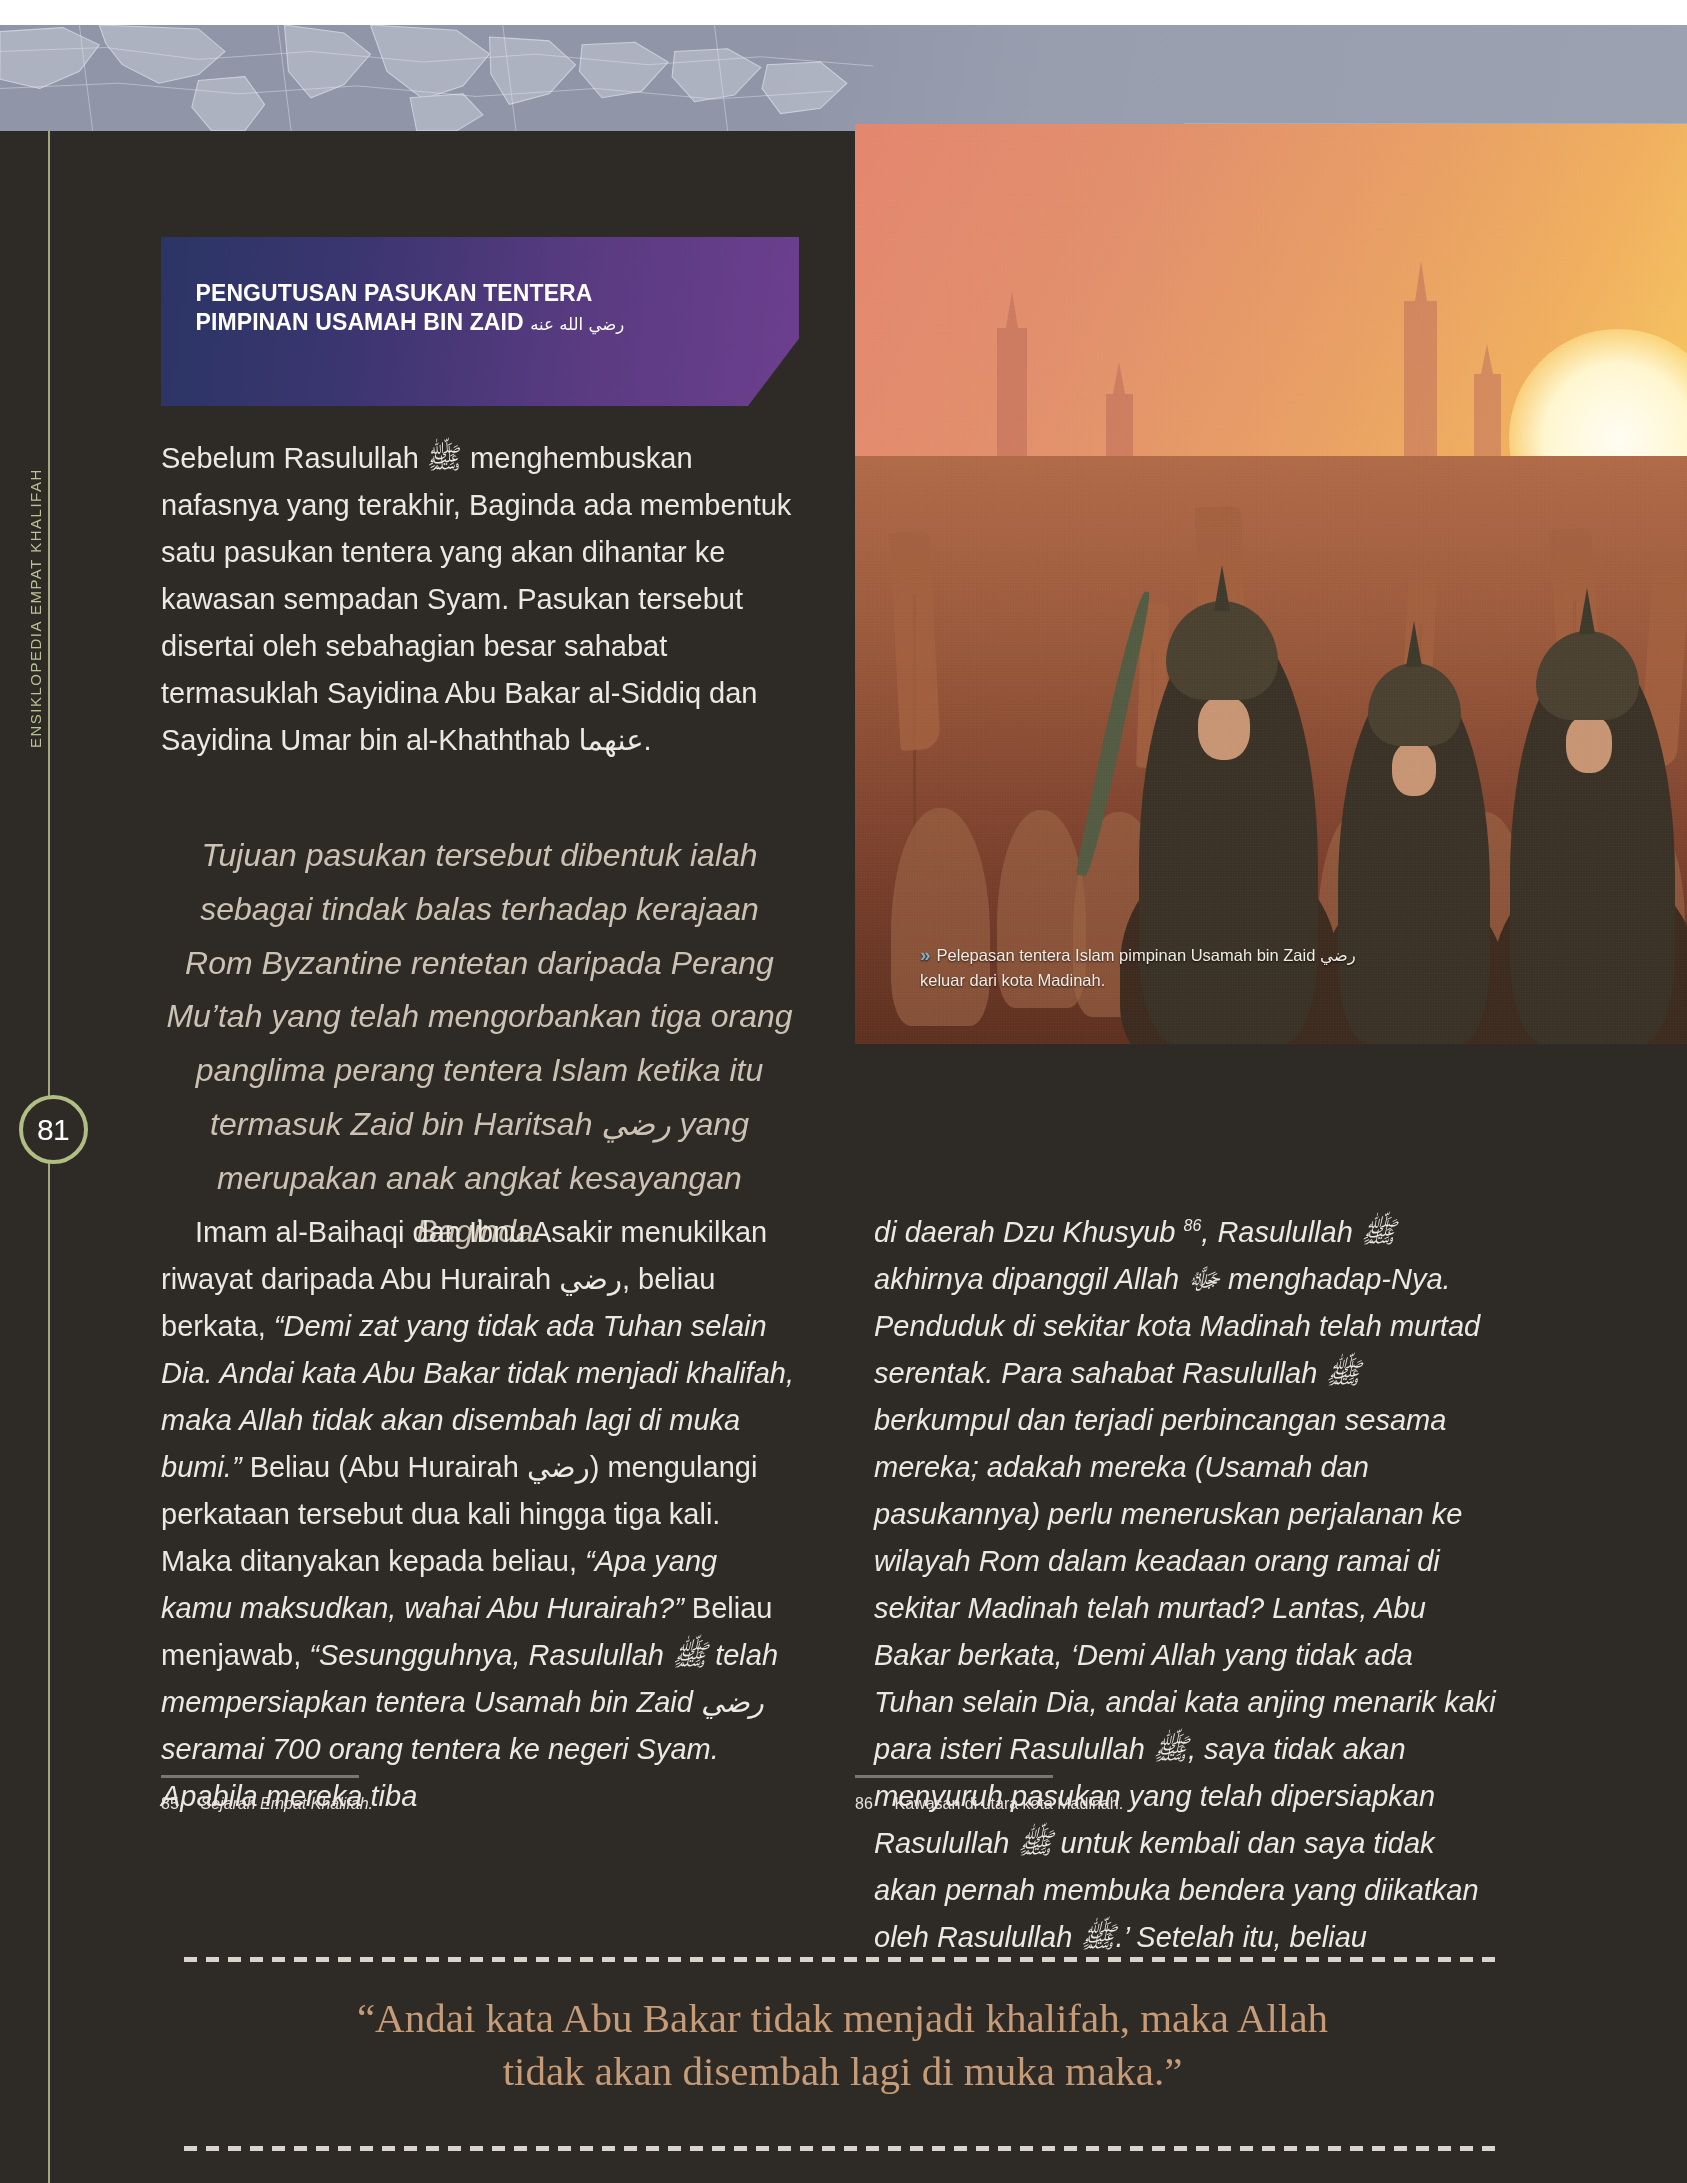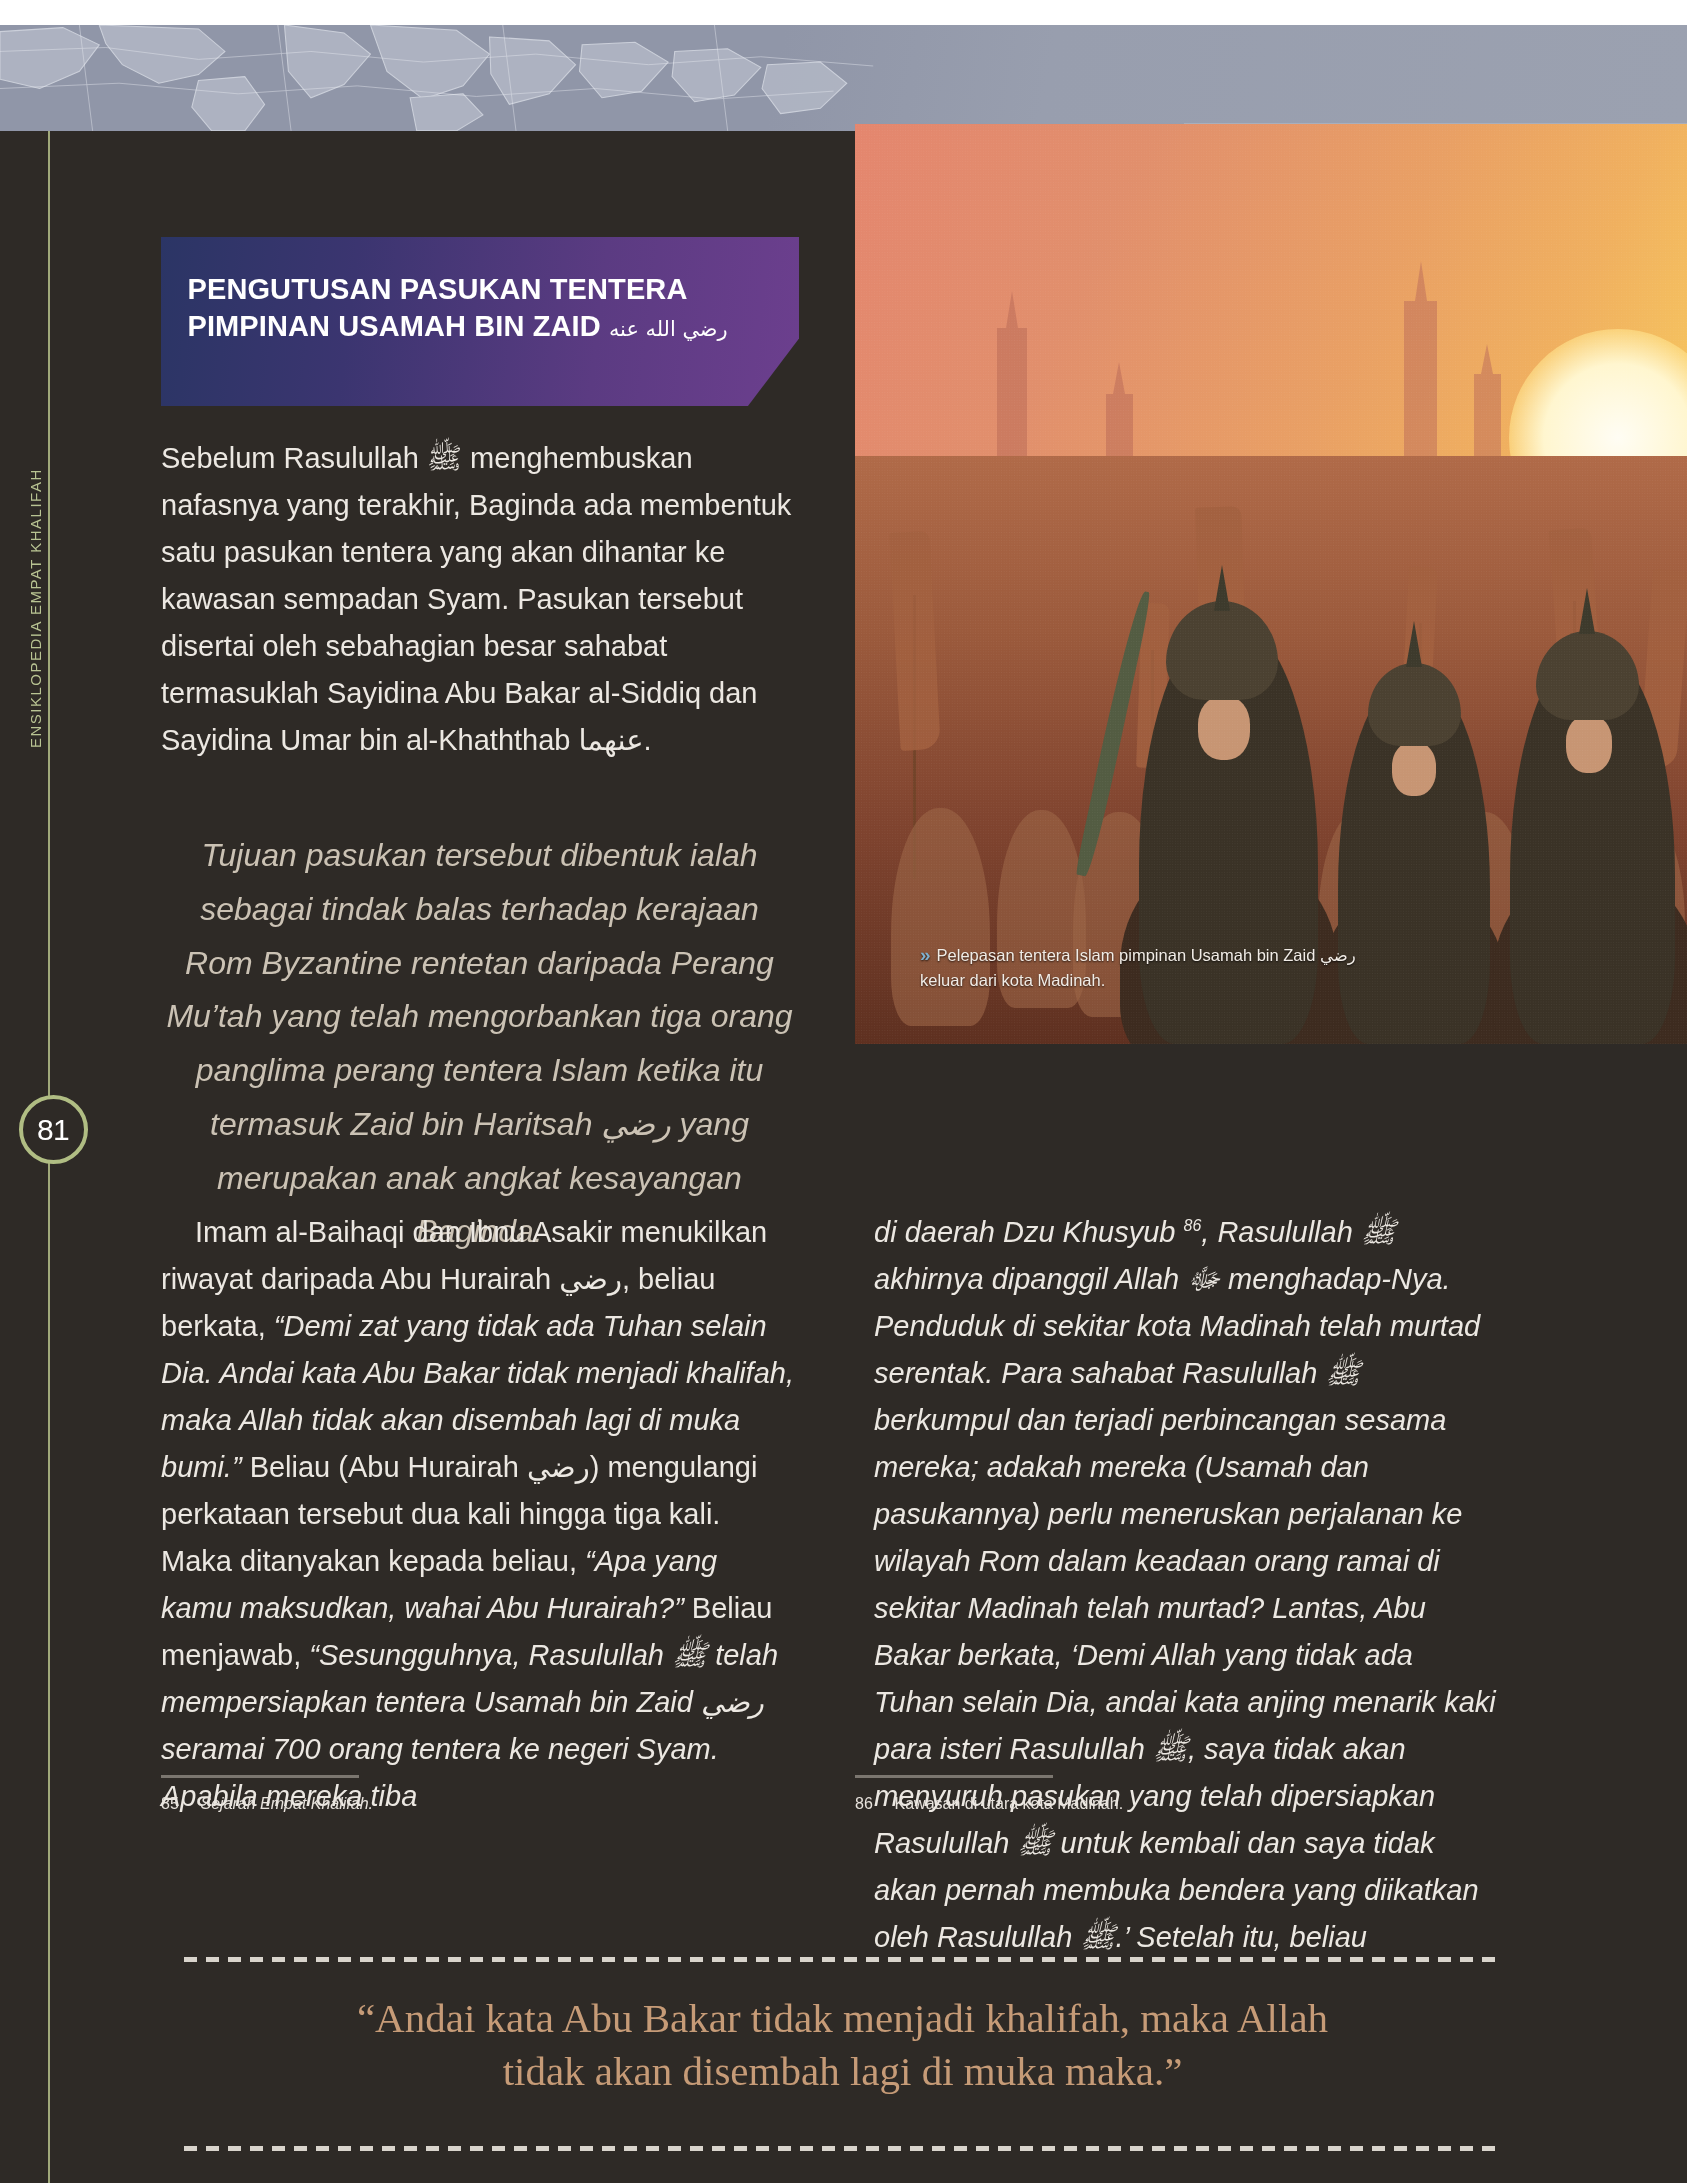--- a/index.html
+++ b/index.html
@@ -56,21 +56,21 @@
 
   
   .heading{
     position:absolute;left:161px;top:106px;width:638px;height:169px;
     background:linear-gradient(97deg,#2b3565 0%,#3b3570 30%,#5b3b82 68%,#6c3f8e 100%);
     clip-path:polygon(0 0,100% 0,100% 60%,92% 100%,0 100%);
     box-sizing:border-box;
     padding:34px 26.5px 0 26.5px;
   }
   .heading h1{
-    margin:0;color:#fff;font-size:29px;line-height:1.26;
+    margin:8px;color:#fff;font-size:23px;line-height:1.26;
     font-weight:700;letter-spacing:0.1px;
     font-family:"Liberation Sans",sans-serif;
   }
   .arabic-g{font-family:"DejaVu Sans",sans-serif;font-size:0.72em;font-weight:400;}
 
   
   .col{
     position:absolute;
     color:#ece8e2;
     font-size:29px;

